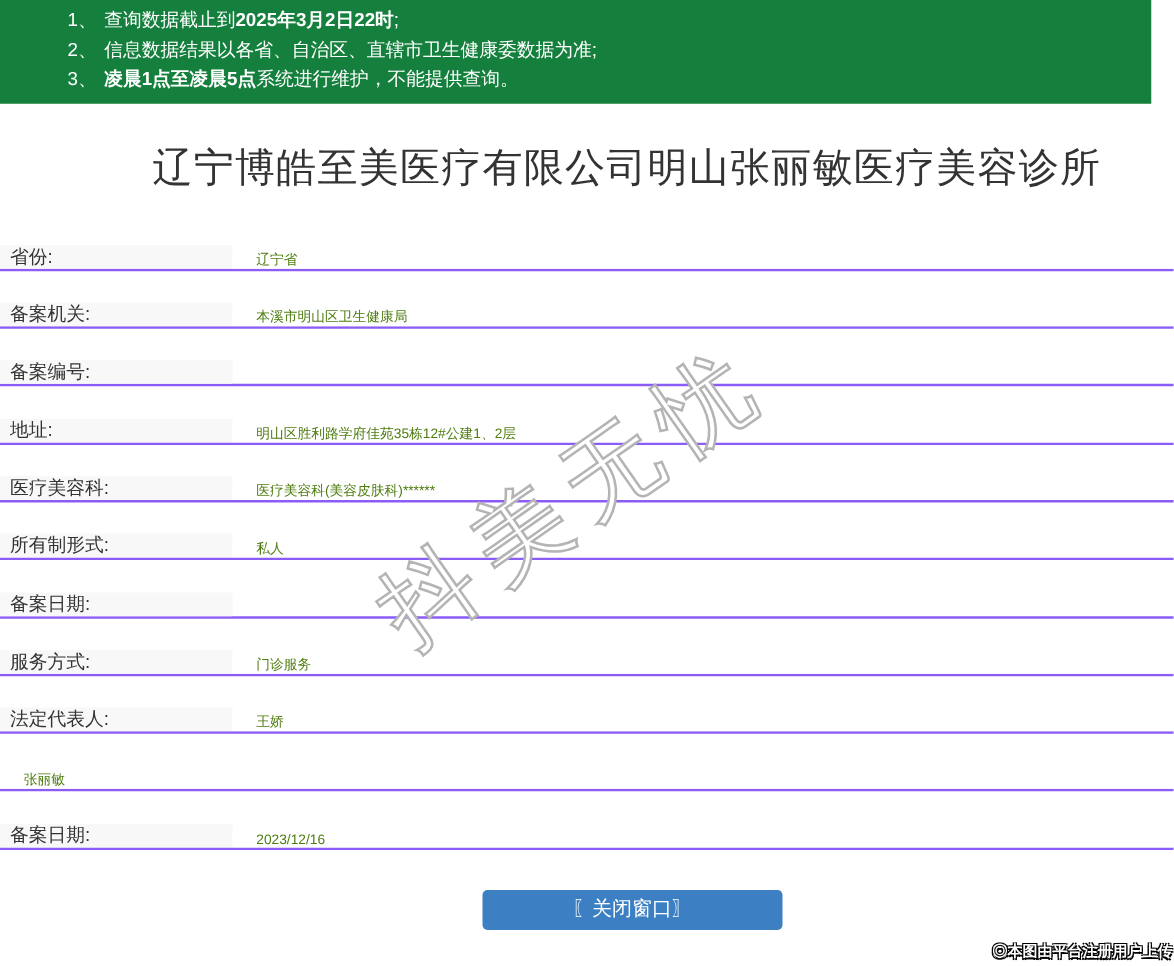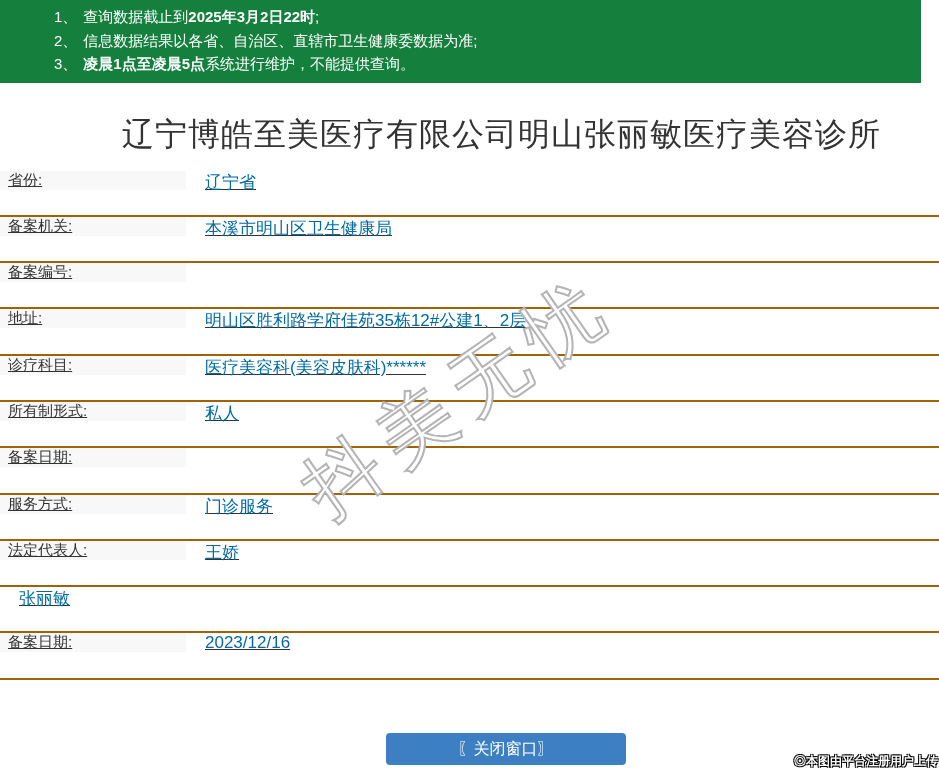--- a/index.html
+++ b/index.html
@@ -35,41 +35,40 @@
     font-size: 32px;
     font-weight: 400;
     color: #333333;
     letter-spacing: 1px;
   }
 
   
   .info-table { width: 939px; }
   .info-row {
     display: flex;
-    align-items: flex-start;
+    align-items: flex-end;
     height: 46.3px;
-    border-bottom: 2px solid #a16207;
-    text-decoration: underline;
+    border-bottom: 2px solid #8b5cf6;
   }
   .cell-label {
     width: 186px;
     background: #f8f8f8;
     padding-left: 8px;
     display: flex;
     align-items: center;
     font-size: 15px;
     color: #333333;
   }
   .cell-value {
     flex: 1;
     padding-left: 19px;
     display: flex;
     align-items: center;
-    font-size: 17px;
-    color: #0369a1;
+    font-size: 11px;
+    color: #4d7c0f;
     background: #ffffff;
   }
 
   
   .watermark {
     position: absolute;
     left: 281px;
     top: 347px;
     transform: rotate(-35deg);
     transform-origin: center center;
@@ -78,21 +77,21 @@
     white-space: nowrap;
     color: #ffffff;
     -webkit-text-stroke: 2px #b4b4b4;
     text-shadow: 0 0 1px #bcbcbc;
     pointer-events: none;
     z-index: 5;
   }
 
   
   .button-row {
-    margin-top: 53px;
+    margin-top: 32px;
     padding-left: 72px;
     text-align: center;
   }
   .close-button {
     width: 240px;
     height: 32px;
     background: #3c80c3;
     border: none;
     border-radius: 4px;
     color: #ffffff;
@@ -142,21 +141,21 @@
     <div class="cell-value">本溪市明山区卫生健康局</div>
   </div>
   <div class="info-row">
     <div class="cell-label">备案编号:</div>
   </div>
   <div class="info-row">
     <div class="cell-label">地址:</div>
     <div class="cell-value">明山区胜利路学府佳苑35栋12#公建1、2层</div>
   </div>
   <div class="info-row">
-    <div class="cell-label">诊疗科目:</div>
+    <div class="cell-label">医疗美容科:</div>
     <div class="cell-value">医疗美容科(美容皮肤科)******</div>
   </div>
   <div class="info-row">
     <div class="cell-label">所有制形式:</div>
     <div class="cell-value">私人</div>
   </div>
   <div class="info-row">
     <div class="cell-label">备案日期:</div>
   </div>
   <div class="info-row">

